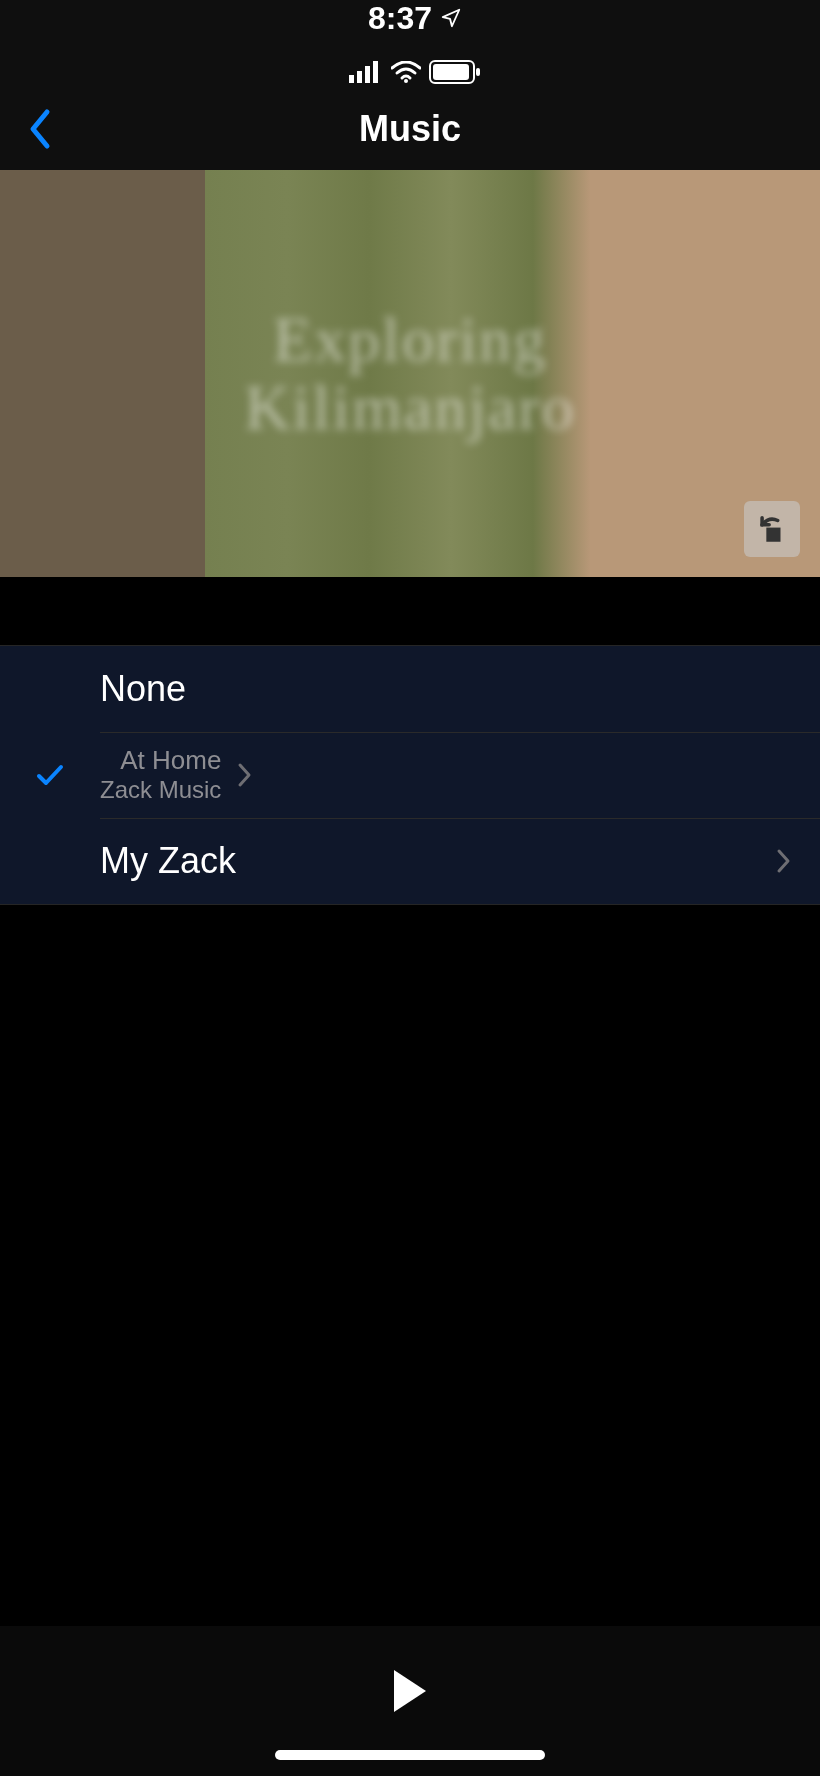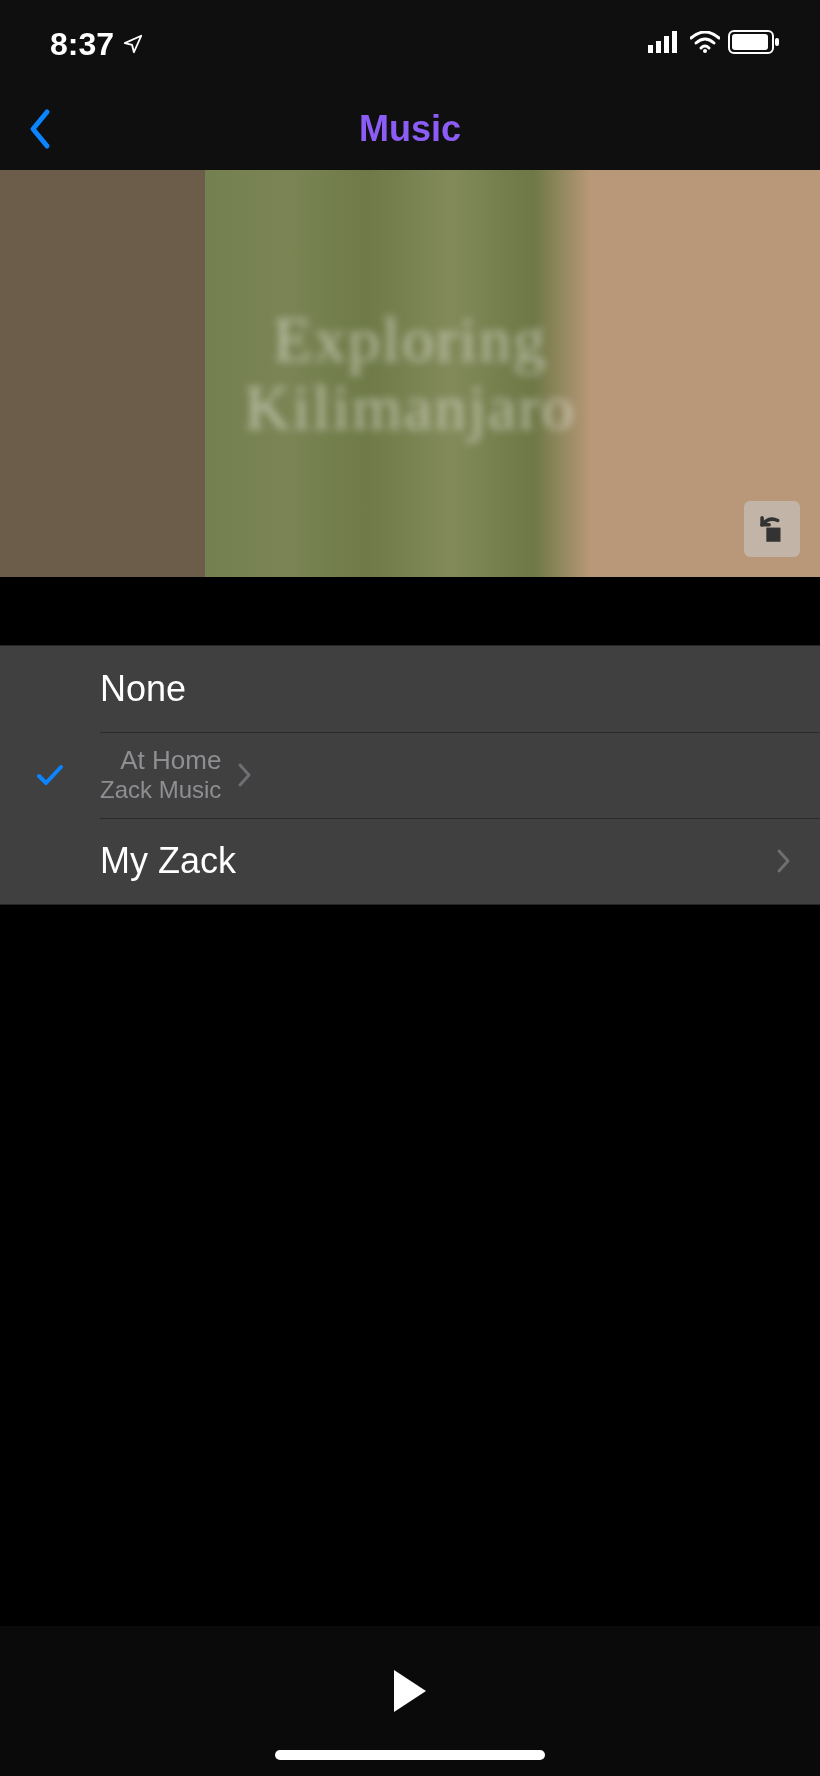--- a/index.html
+++ b/index.html
@@ -12,20 +12,21 @@
       overflow: hidden;
       position: relative;
     }
     .status-bar {
       height: 88px;
       display: flex;
       justify-content: space-between;
       align-items: center;
       padding: 0 40px 0 50px;
       background: #0f0f0f;
+      flex-direction: column;
     }
     .status-left {
       display: flex;
       align-items: center;
       gap: 8px;
       font-size: 32px;
       font-weight: 600;
     }
     .status-right {
       display: flex;
@@ -47,21 +48,21 @@
       transform: translateY(-50%);
       width: 48px;
       height: 48px;
       display: flex;
       align-items: center;
       justify-content: center;
     }
     .nav-title {
       font-size: 36px;
       font-weight: 600;
-      color: #8b5cf6;
+      color: #ffffff;
     }
     .preview-area {
       height: 407px;
       position: relative;
       background: linear-gradient(90deg, 
         #6b5d4a 0%, #6b5d4a 25%, 
         #758050 25%, #7a8454 35%, #6f7a48 45%, #828a5a 55%, #6d7846 65%,
         #b89878 72%, #b89878 100%);
       display: flex;
       align-items: center;
@@ -86,21 +87,21 @@
       height: 56px;
       background: rgba(200,200,200,0.6);
       border-radius: 6px;
       display: flex;
       align-items: center;
       justify-content: center;
     }
     .preview-undo svg { width: 34px; height: 34px; }
     .gap { height: 68px; background: #000; }
     .list {
-      background: #404040;
+      background: #0f172a;
       border-top: 1px solid #252525;
       border-bottom: 1px solid #252525;
     }
     .list-row {
       display: flex;
       align-items: center;
       min-height: 86px;
       padding-right: 24px;
       position: relative;
     }

